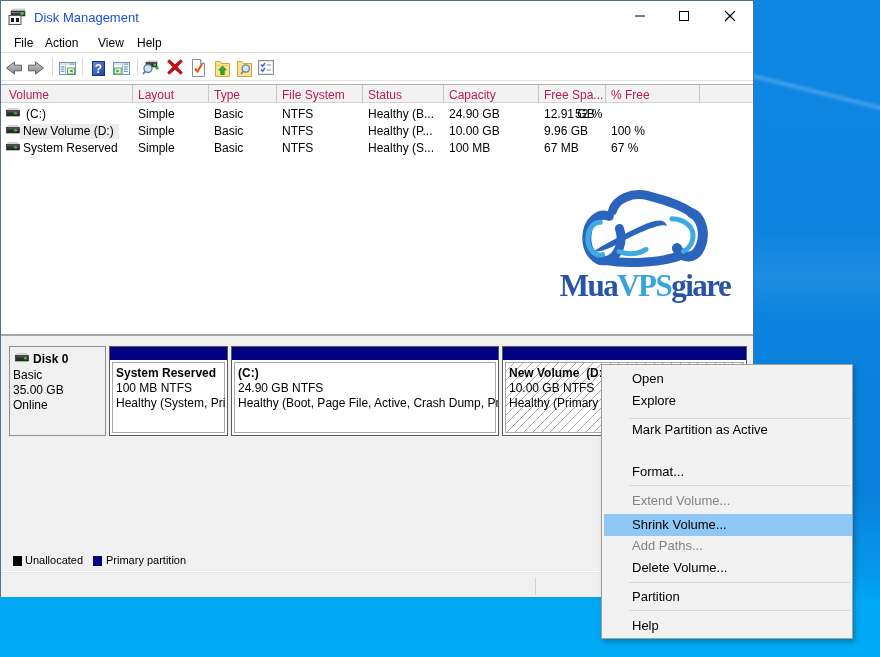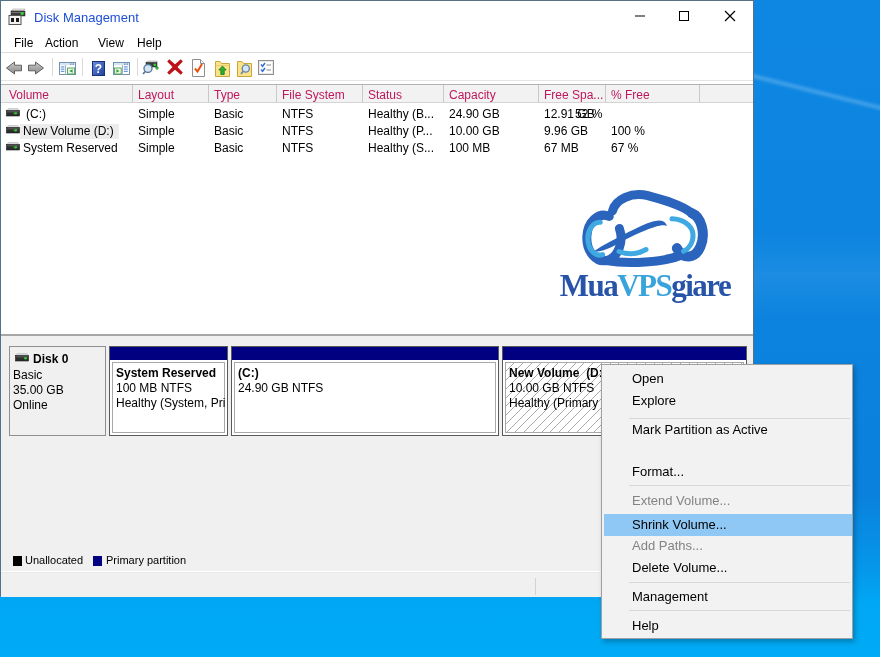--- a/index.html
+++ b/index.html
@@ -283,20 +283,21 @@
   <div class="pnavy"></div>
   <b class="ptxt" style="top:19px">System Reserved</b>
   <span class="ptxt" style="top:34px">100 MB NTFS</span>
   <span class="ptxt" style="top:49px">Healthy (System, Pri</span>
   <div class="pin"></div>
 </div>
 <div class="pbox" style="left:231px;width:268px">
   <div class="pnavy"></div>
   <b class="ptxt" style="top:19px">(C:)</b>
   <span class="ptxt" style="top:34px">24.90 GB NTFS</span>
+  <span class="ptxt" style="top:49px">Healthy (Boot, Page File, Active, Crash Dump, Pr</span>
   <div class="pin"></div>
 </div>
 <div class="pbox" id="pbox3" style="left:502px;width:245px">
   <div class="pnavy"></div>
   <b class="ptxt" style="top:19px">New Volume  (D:)</b>
   <span class="ptxt" style="top:34px">10.00 GB NTFS</span>
   <span class="ptxt" style="top:49px">Healthy (Primary Partition)</span>
   <div class="pin" style="background-image:repeating-linear-gradient(135deg,#ffffff 0px,#ffffff 5.5px,#ababab 5.5px,#ababab 6.2px)"></div>
 </div>
 
@@ -316,16 +317,16 @@
   <div class="mi" style="top:28px">Explore</div>
   <div class="msep" style="top:53px"></div>
   <div class="mi" style="top:57px">Mark Partition as Active</div>
   <div class="mi" style="top:99px">Format...</div>
   <div class="msep" style="top:120px"></div>
   <div class="mi dis" style="top:128px">Extend Volume...</div>
   <div class="mi" style="top:152px">Shrink Volume...</div>
   <div class="mi dis" style="top:173px">Add Paths...</div>
   <div class="mi" style="top:195px">Delete Volume...</div>
   <div class="msep" style="top:217px"></div>
-  <div class="mi" style="top:224px">Management</div>
+  <div class="mi" style="top:224px">Partition</div>
   <div class="msep" style="top:245px"></div>
   <div class="mi" style="top:253px">Help</div>
 </div>
 
 </body></html>

